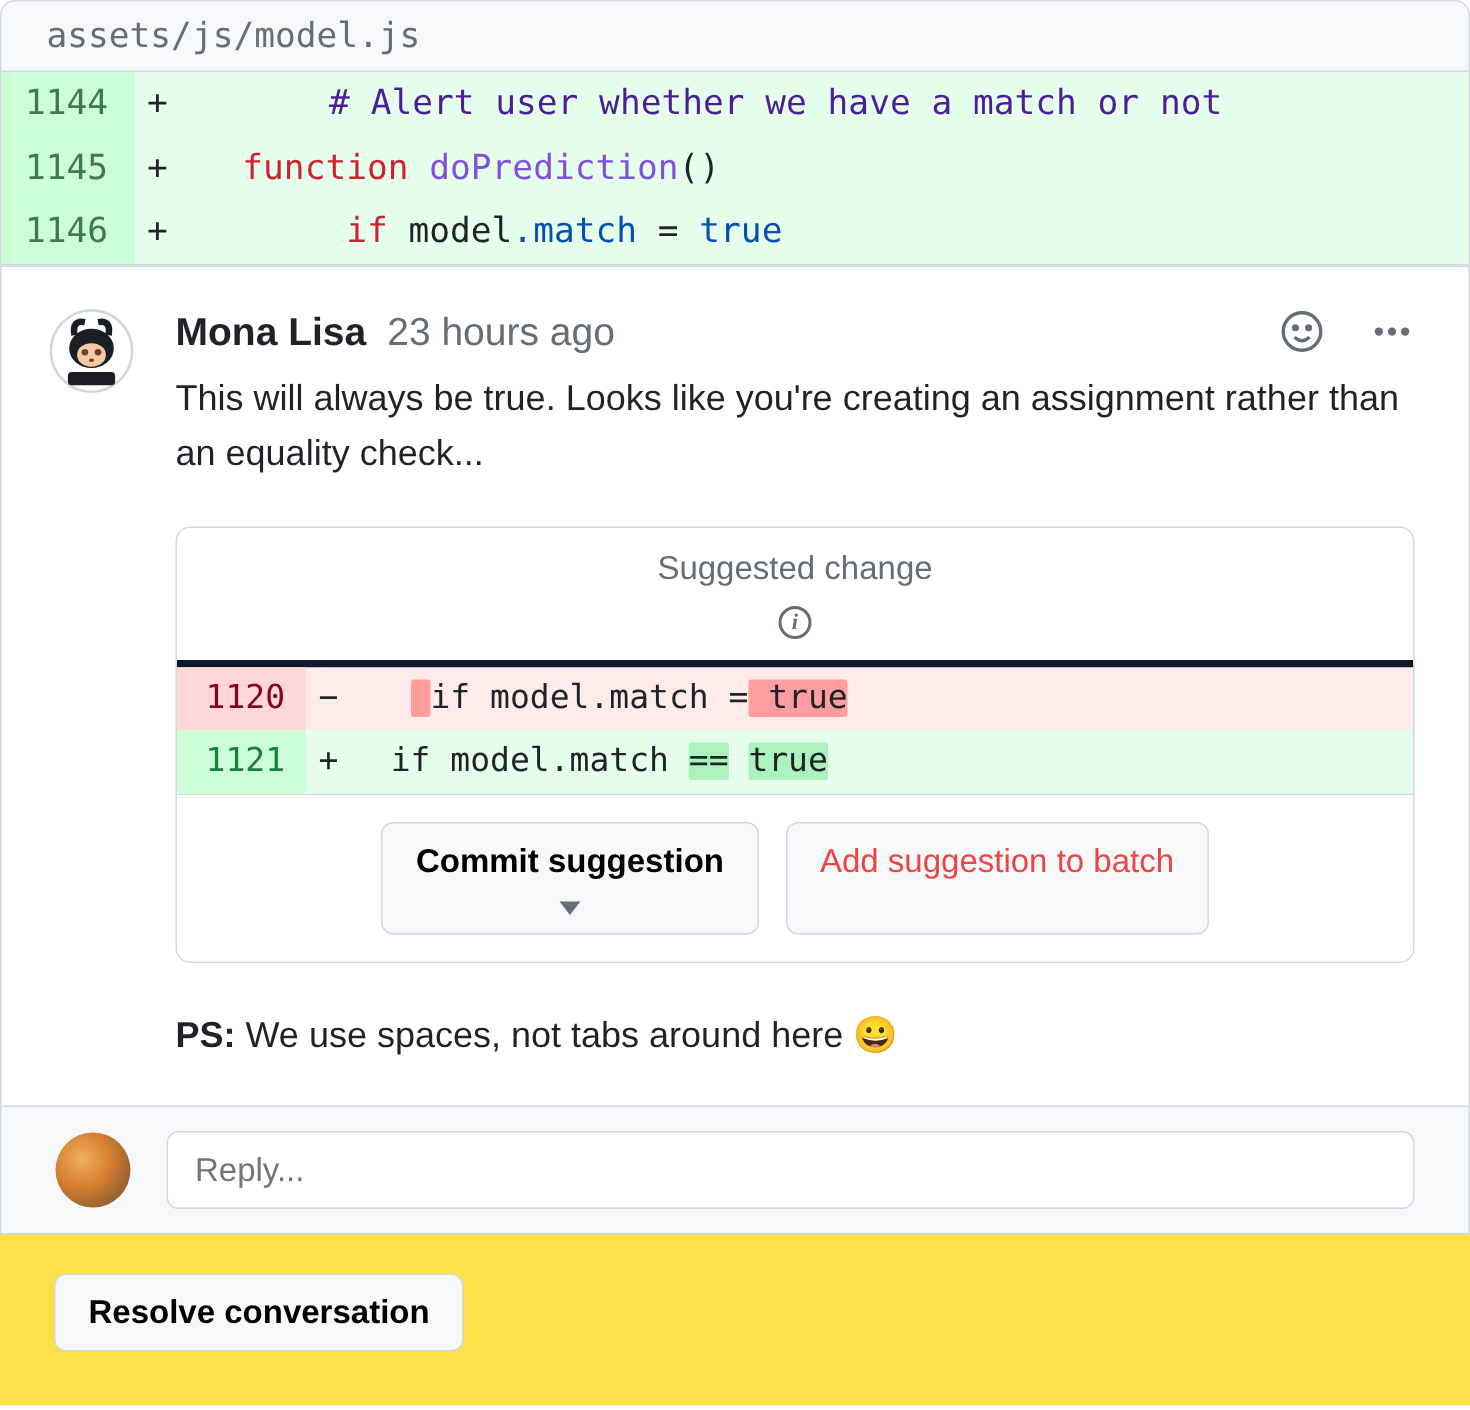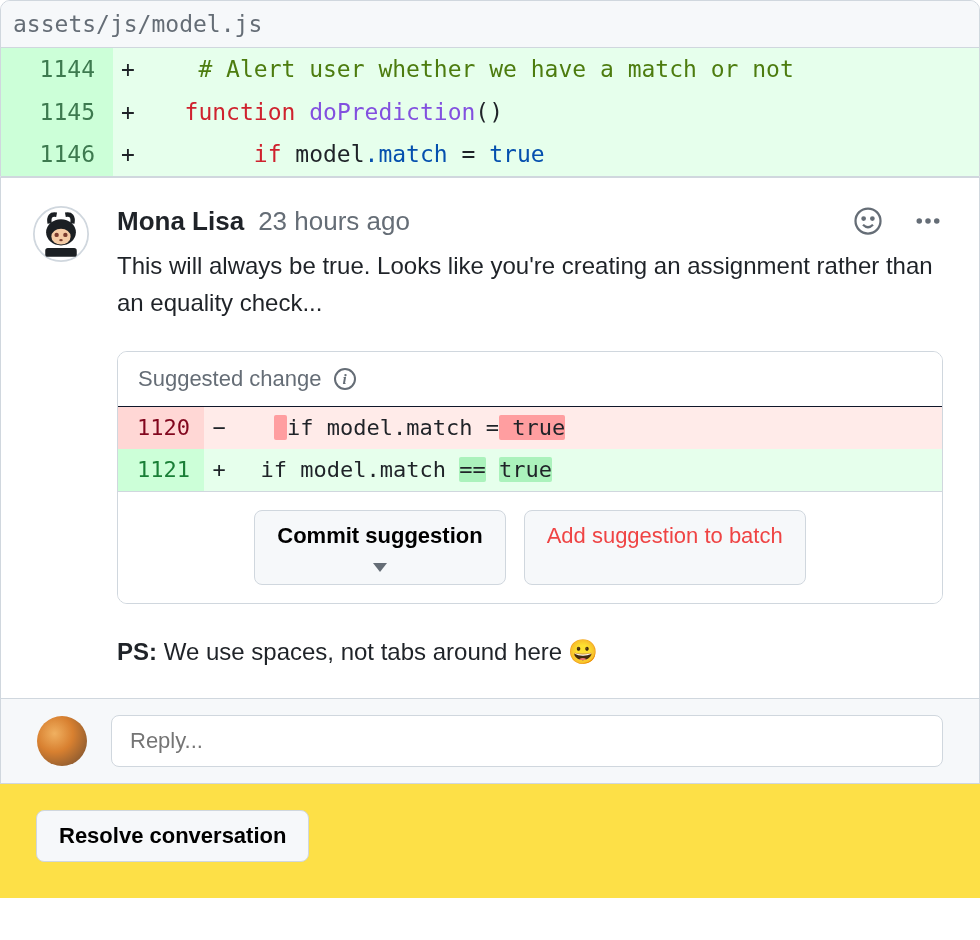--- a/index.html
+++ b/index.html
@@ -12,49 +12,49 @@
   .mono { font-family: ui-monospace, SFMono-Regular, "SF Mono", Menlo, Consolas, monospace; }
 
   
   .diff-container {
     border: 1px solid #d0d7de;
     border-radius: 10px 10px 0 0;
     background: #f6f8fa;
     overflow: hidden;
   }
   .file-path {
-    padding: 10px 12px;
+    padding: 10px 30px;
     font-size: 23px;
     color: #656d76;
     background: #f6f8fa;
     border-bottom: 1px solid #d0d7de;
   }
   .diff-line {
     display: flex;
     align-items: stretch;
     font-size: 23px;
     line-height: 1.85;
     background: #e6ffec;
   }
   .diff-linenum {
-    width: 112px;
+    width: 89px;
     text-align: right;
     padding-right: 18px;
     color: #3d7a4f;
     background: #ccffd8;
     flex-shrink: 0;
   }
   .diff-marker {
     width: 30px;
     text-align: center;
     color: #1f2328;
     flex-shrink: 0;
   }
   .diff-code { flex: 1; white-space: pre; }
-  .tok-comment { color: #4d7c0f; }
+  .tok-comment { color: #4c1d95; margin-left: 44px; }
   .tok-keyword { color: #cf222e; }
   .tok-func    { color: #8250df; }
   .tok-prop    { color: #0550ae; }
   .tok-bool    { color: #0550ae; }
 
   
   .comment-wrap {
     display: flex;
     padding: 28px 36px 32px 32px;
     background: #ffffff;
@@ -85,22 +85,23 @@
     margin-top: 30px;
     border: 1px solid #d0d7de;
     border-radius: 10px;
     overflow: hidden;
   }
   .sugg-header {
     padding: 14px 20px;
     font-size: 22px;
     color: #656d76;
     display: flex; align-items: center; gap: 12px;
-    border-bottom: 1px solid #0f172a;
+    border-bottom: 5px solid #0f172a;
     background: #ffffff;
+    flex-direction: column;
   }
   .sugg-diff-line {
     display: flex; align-items: stretch;
     font-size: 22px; line-height: 1.9;
   }
   .sugg-num {
     width: 86px; text-align: right; padding-right: 14px;
     color: #656d76; flex-shrink: 0;
   }
   .sugg-marker { width: 30px; text-align:center; flex-shrink:0; }

